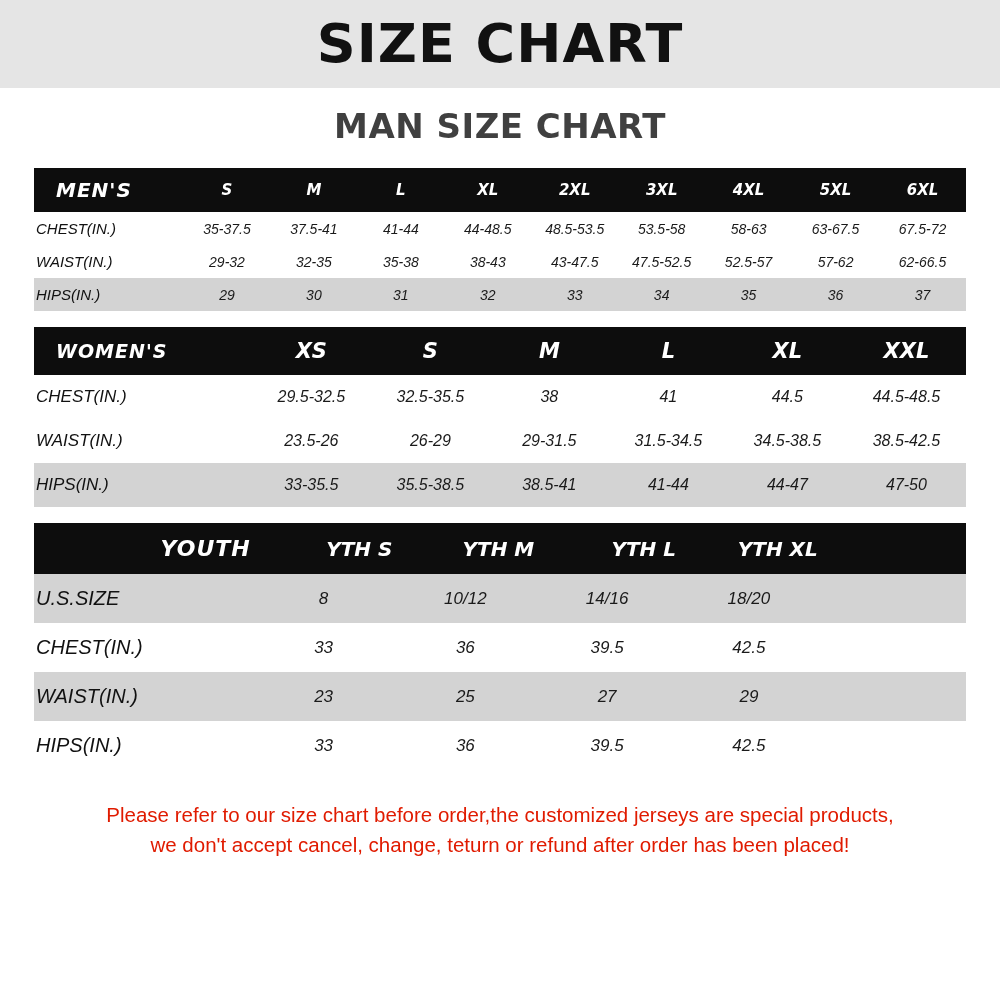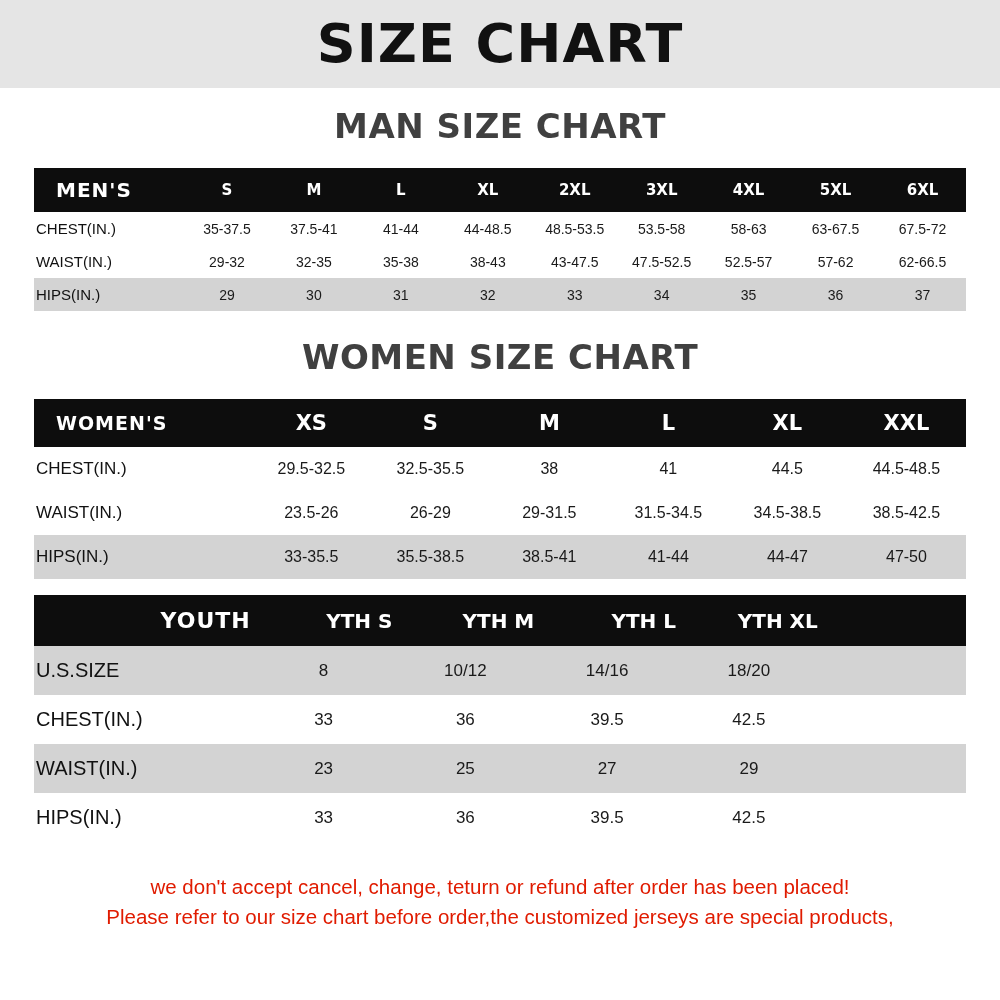--- a/index.html
+++ b/index.html
@@ -45,20 +45,21 @@
     font-family: "DejaVu Sans", sans-serif;
     font-weight: bold;
     font-size: 34px;
     color: #404040;
     margin: 18px 0 14px 0;
     letter-spacing: 0.5px;
   }
 
   .table-wrap {
     padding: 8px 34px;
+    font-style: italic;
   }
   table {
     width: 100%;
     border-collapse: collapse;
     table-layout: fixed;
   }
   thead th {
     background: #0d0d0d;
     color: #ffffff;
     font-family: "DejaVu Sans", sans-serif;
@@ -179,21 +180,20 @@
           <td>33</td>
           <td>34</td>
           <td>35</td>
           <td>36</td>
           <td>37</td>
         </tr>
       </tbody>
     </table>
   </div>
 
-  <div class="section-title">WOMEN SIZE CHART</div>
   <div class="table-wrap">
     <table class="women">
       <thead>
         <tr>
           <th class="rowhead" style="width:22%">WOMEN'S</th>
           <th style="width:13%">XS</th>
           <th style="width:13%">S</th>
           <th style="width:13%">M</th>
           <th style="width:13%">L</th>
           <th style="width:13%">XL</th>
@@ -275,17 +275,17 @@
           <td>36</td>
           <td>39.5</td>
           <td>42.5</td>
           <td></td>
         </tr>
       </tbody>
     </table>
   </div>
 
   <div class="note">
+    <div>Please refer to our size chart before order,the customized jerseys are special products,</div>
     <div>we don't accept cancel, change, teturn or refund after order has been placed!</div>
-    <div>Please refer to our size chart before order,the customized jerseys are special products,</div>
   </div>
 
 </div>
 
 </body></html>

